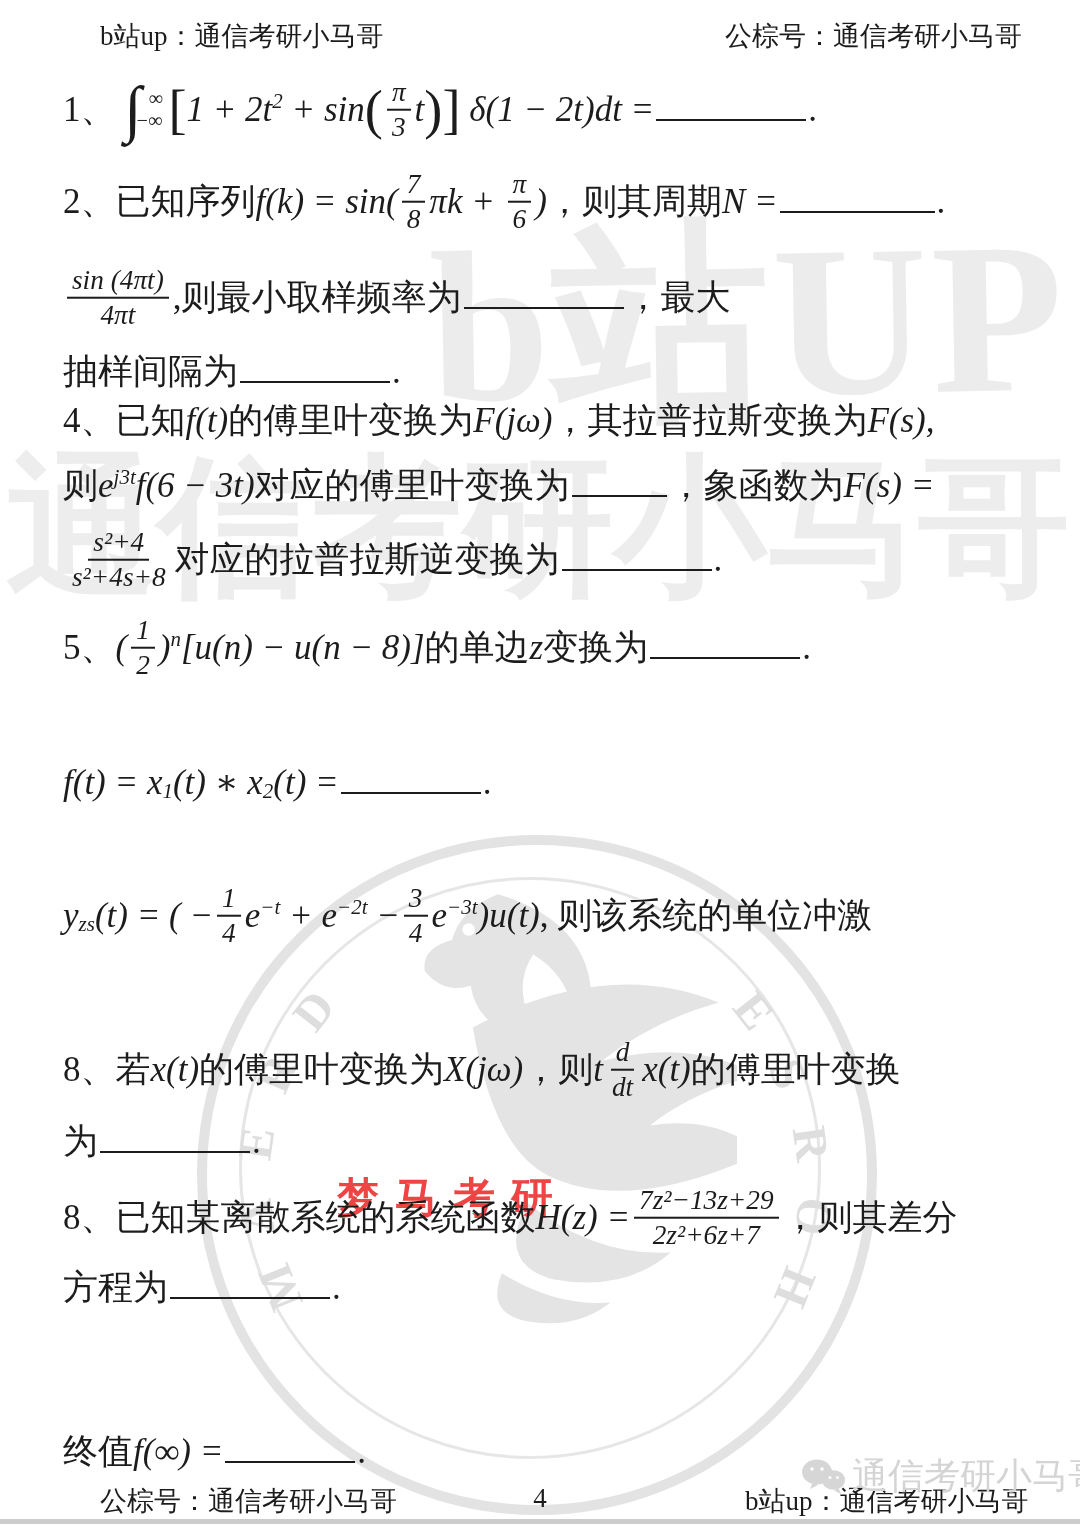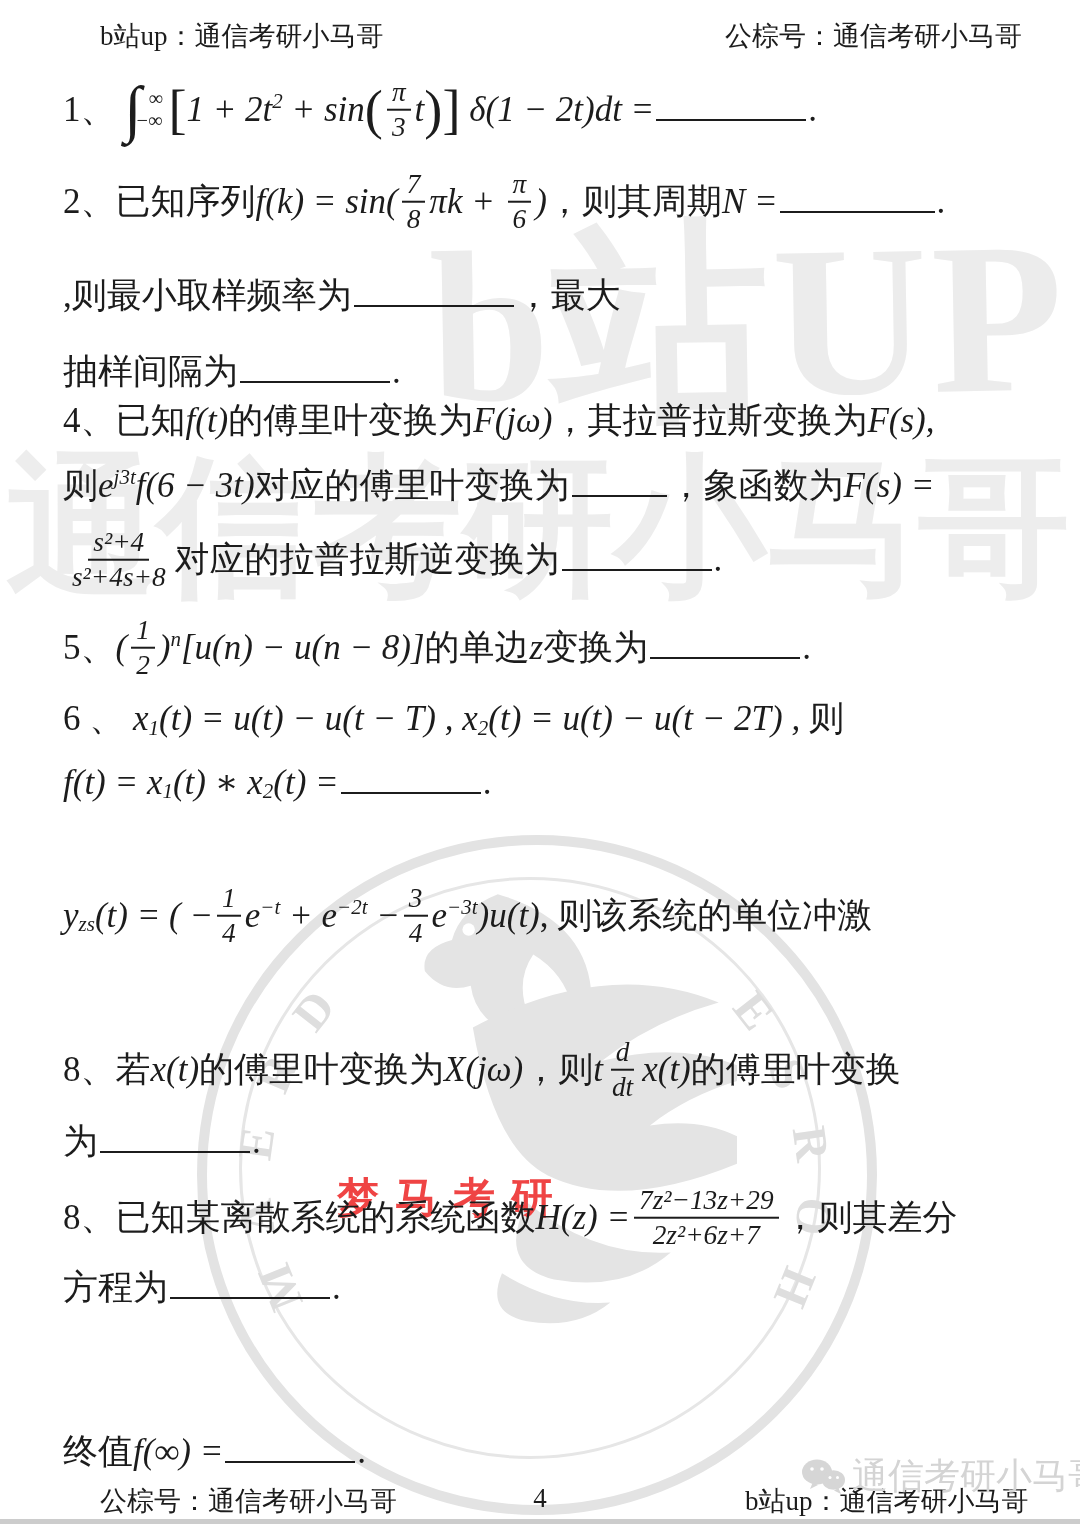--- a/index.html
+++ b/index.html
@@ -135,33 +135,35 @@
         <span class="num">π</span>
         <span class="den">3</span>
       </span><span class="mt">t</span><span class="big">)</span><span class="big">]</span><span class="mt"> δ(1 − 2t)dt =</span><span class="blank" style="width: 150px;"></span><span class="cn">.</span></div>
   <div class="line" style="top:172px"><span class="cn">2、已知序列</span><span class="mt">f(k) = sin(</span><span class="frac">
         <span class="num">7</span>
         <span class="den">8</span>
       </span><span class="mt">πk + </span><span class="frac">
         <span class="num">π</span>
         <span class="den">6</span>
       </span><span class="mt">)</span><span class="cn">，则其周期</span><span class="mt">N =</span><span class="blank" style="width: 155px;"></span><span class="cn">.</span></div>
-  <div class="line" style="top:268px"><span class="cn">,则最小取样频率为</span><span class="blank" style="width: 160px;"></span><span class="cn">，最大</span></div>
+  <div class="line" style="top:268px"><span class="frac">
+        <span class="num">sin (4πt)</span>
+        <span class="den">4πt</span>
+      </span><span class="cn">,则最小取样频率为</span><span class="blank" style="width: 160px;"></span><span class="cn">，最大</span></div>
   <div class="line" style="top:344px"><span class="cn">抽样间隔为</span><span class="blank" style="width: 150px;"></span><span class="cn">.</span></div>
   <div class="line" style="top:400px"><span class="cn">4、已知</span><span class="mt">f(t)</span><span class="cn">的傅里叶变换为</span><span class="mt">F(jω)</span><span class="cn">，其拉普拉斯变换为</span><span class="mt">F(s),</span></div>
   <div class="line" style="top:458px"><span class="cn">则</span><span class="mt">e</span><span class="mt sp">j3t</span><span class="mt">f(6 − 3t)</span><span class="cn">对应的傅里叶变换为</span><span class="blank" style="width: 95px;"></span><span class="cn">，象函数为</span><span class="mt">F(s) =</span></div>
   <div class="line" style="top:530px"><span class="frac">
         <span class="num">s²+4</span>
         <span class="den">s²+4s+8</span>
       </span><span class="cn">对应的拉普拉斯逆变换为</span><span class="blank" style="width: 150px;"></span><span class="cn">.</span></div>
   <div class="line" style="top:618px"><span class="cn">5、</span><span class="mt">(</span><span class="frac">
         <span class="num">1</span>
         <span class="den">2</span>
       </span><span class="mt">)</span><span class="mt sp">n</span><span class="mt">[u(n) − u(n − 8)]</span><span class="cn">的单边</span><span class="mt">z</span><span class="cn">变换为</span><span class="blank" style="width: 150px;"></span><span class="cn">.</span></div>
-  <div class="line" style="top:698px"><span class="cn">6 、 </span><span class="mt">x</span><span class="mt sb">1</span><span class="mt">(t) = u(t) − u(t − T)</span><span class="mt"> , </span><span class="mt">x</span><span class="mt sb">2</span><span class="mt">(t) = u(t) − u(t − 2T)</span><span class="mt"> , </span><span class="cn">则</span></div>
   <div class="line" style="top:755px"><span class="mt">f(t) = x</span><span class="mt sb">1</span><span class="mt">(t) ∗ x</span><span class="mt sb">2</span><span class="mt">(t) =</span><span class="blank" style="width: 140px;"></span><span class="cn">.</span></div>
   <div class="line" style="top:886px"><span class="mt">y</span><span class="mt sb">zs</span><span class="mt">(t) = ( −</span><span class="frac">
         <span class="num">1</span>
         <span class="den">4</span>
       </span><span class="mt">e</span><span class="mt sp">−t</span><span class="mt"> + e</span><span class="mt sp">−2t</span><span class="mt"> −</span><span class="frac">
         <span class="num">3</span>
         <span class="den">4</span>
       </span><span class="mt">e</span><span class="mt sp">−3t</span><span class="mt">)u(t)</span><span class="cn">, 则该系统的单位冲激</span></div>
   <div class="line" style="top:1040px"><span class="cn">8、若</span><span class="mt">x(t)</span><span class="cn">的傅里叶变换为</span><span class="mt">X(jω)</span><span class="cn">，则</span><span class="mt">t</span><span class="frac">
         <span class="num">d</span>

